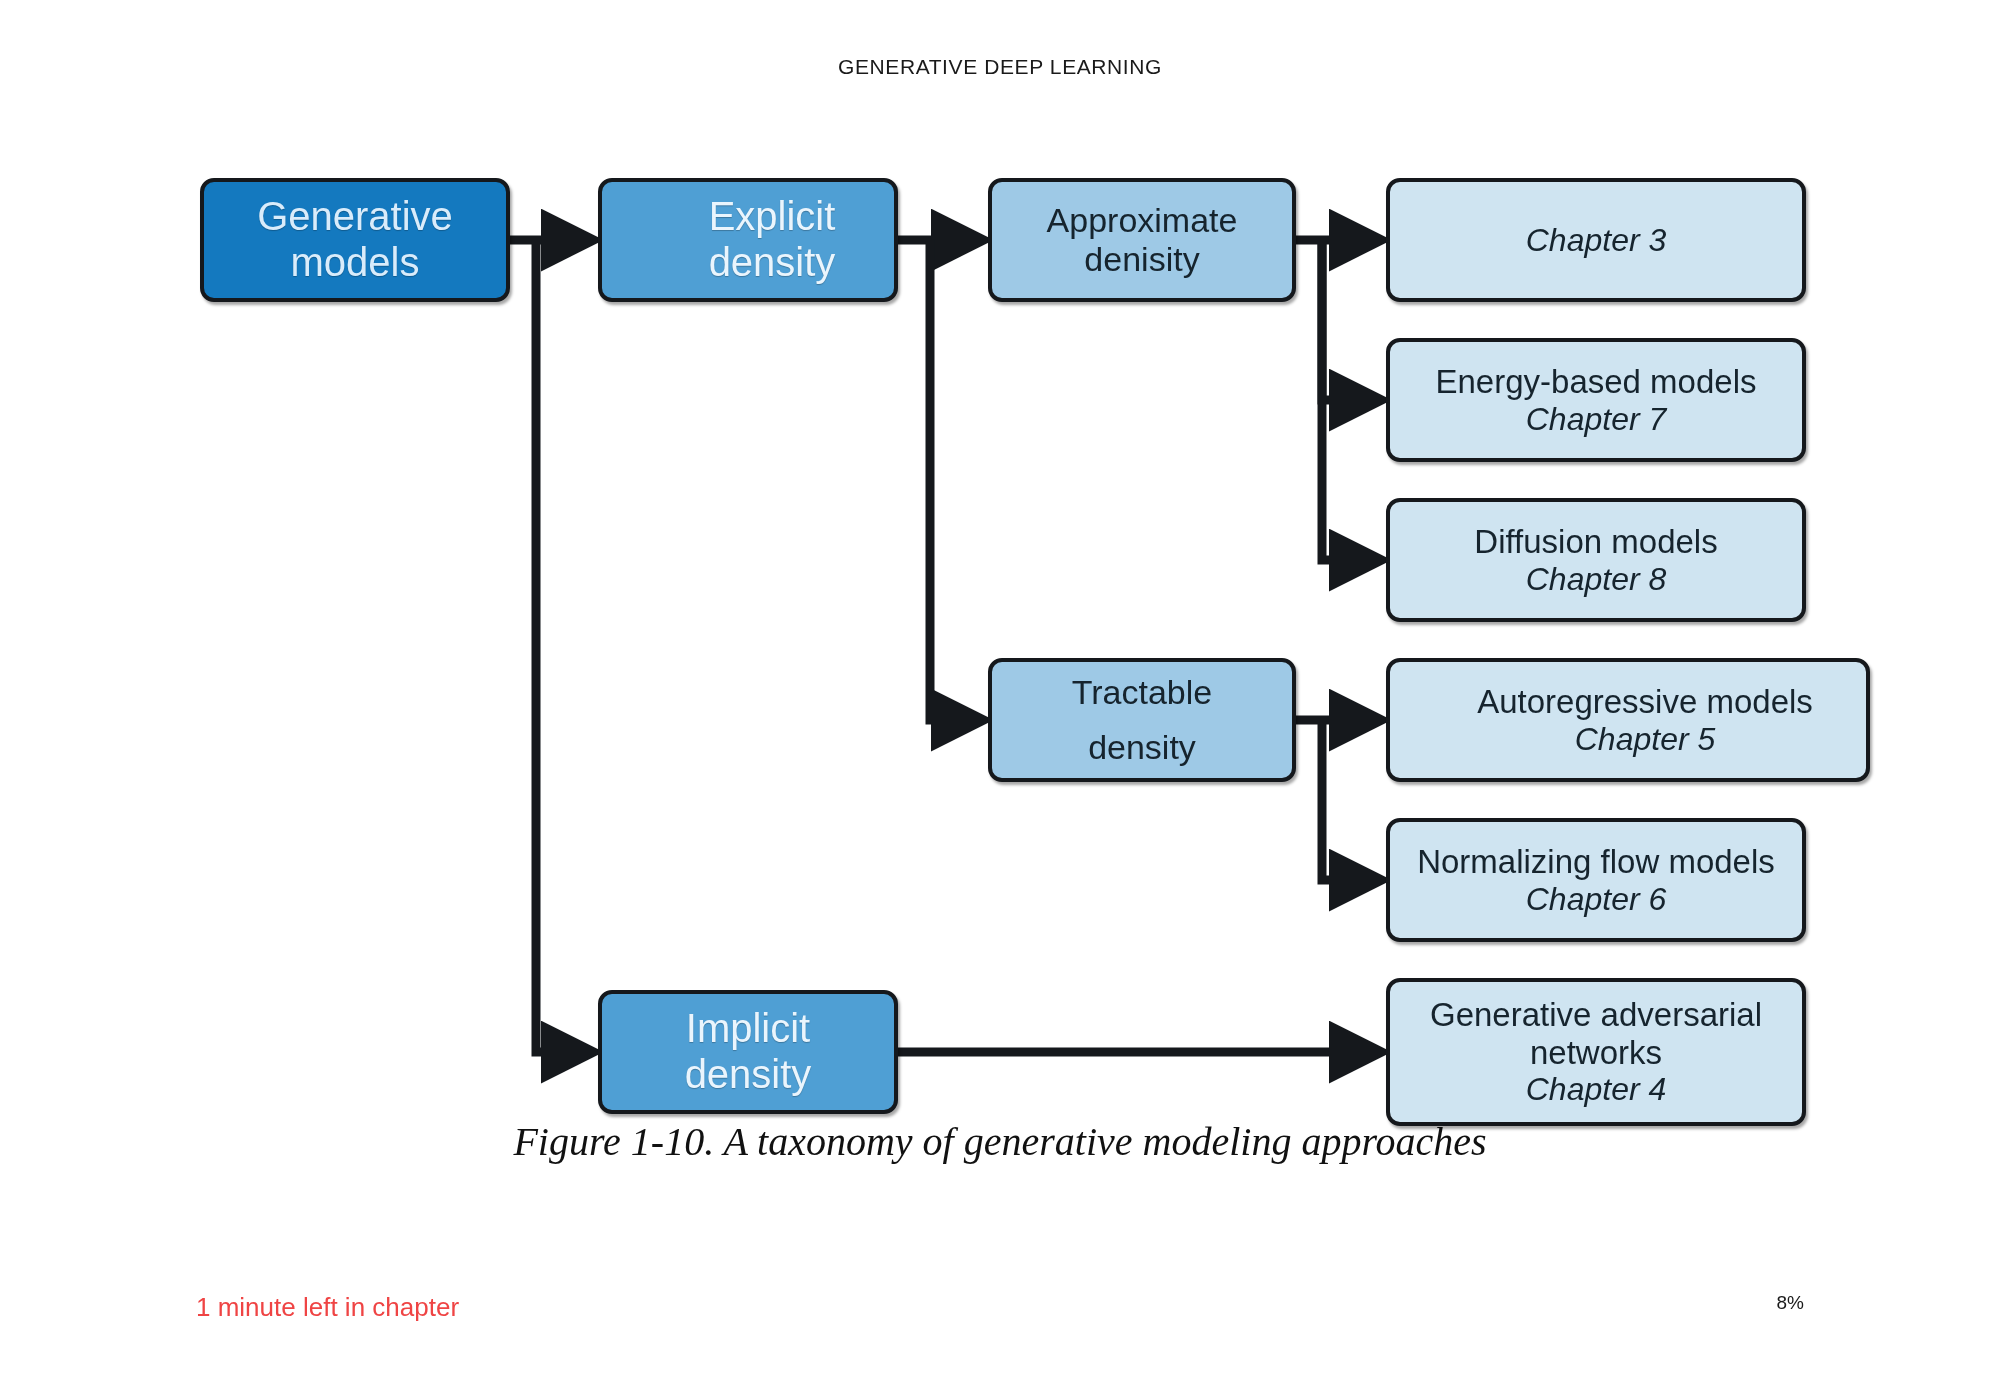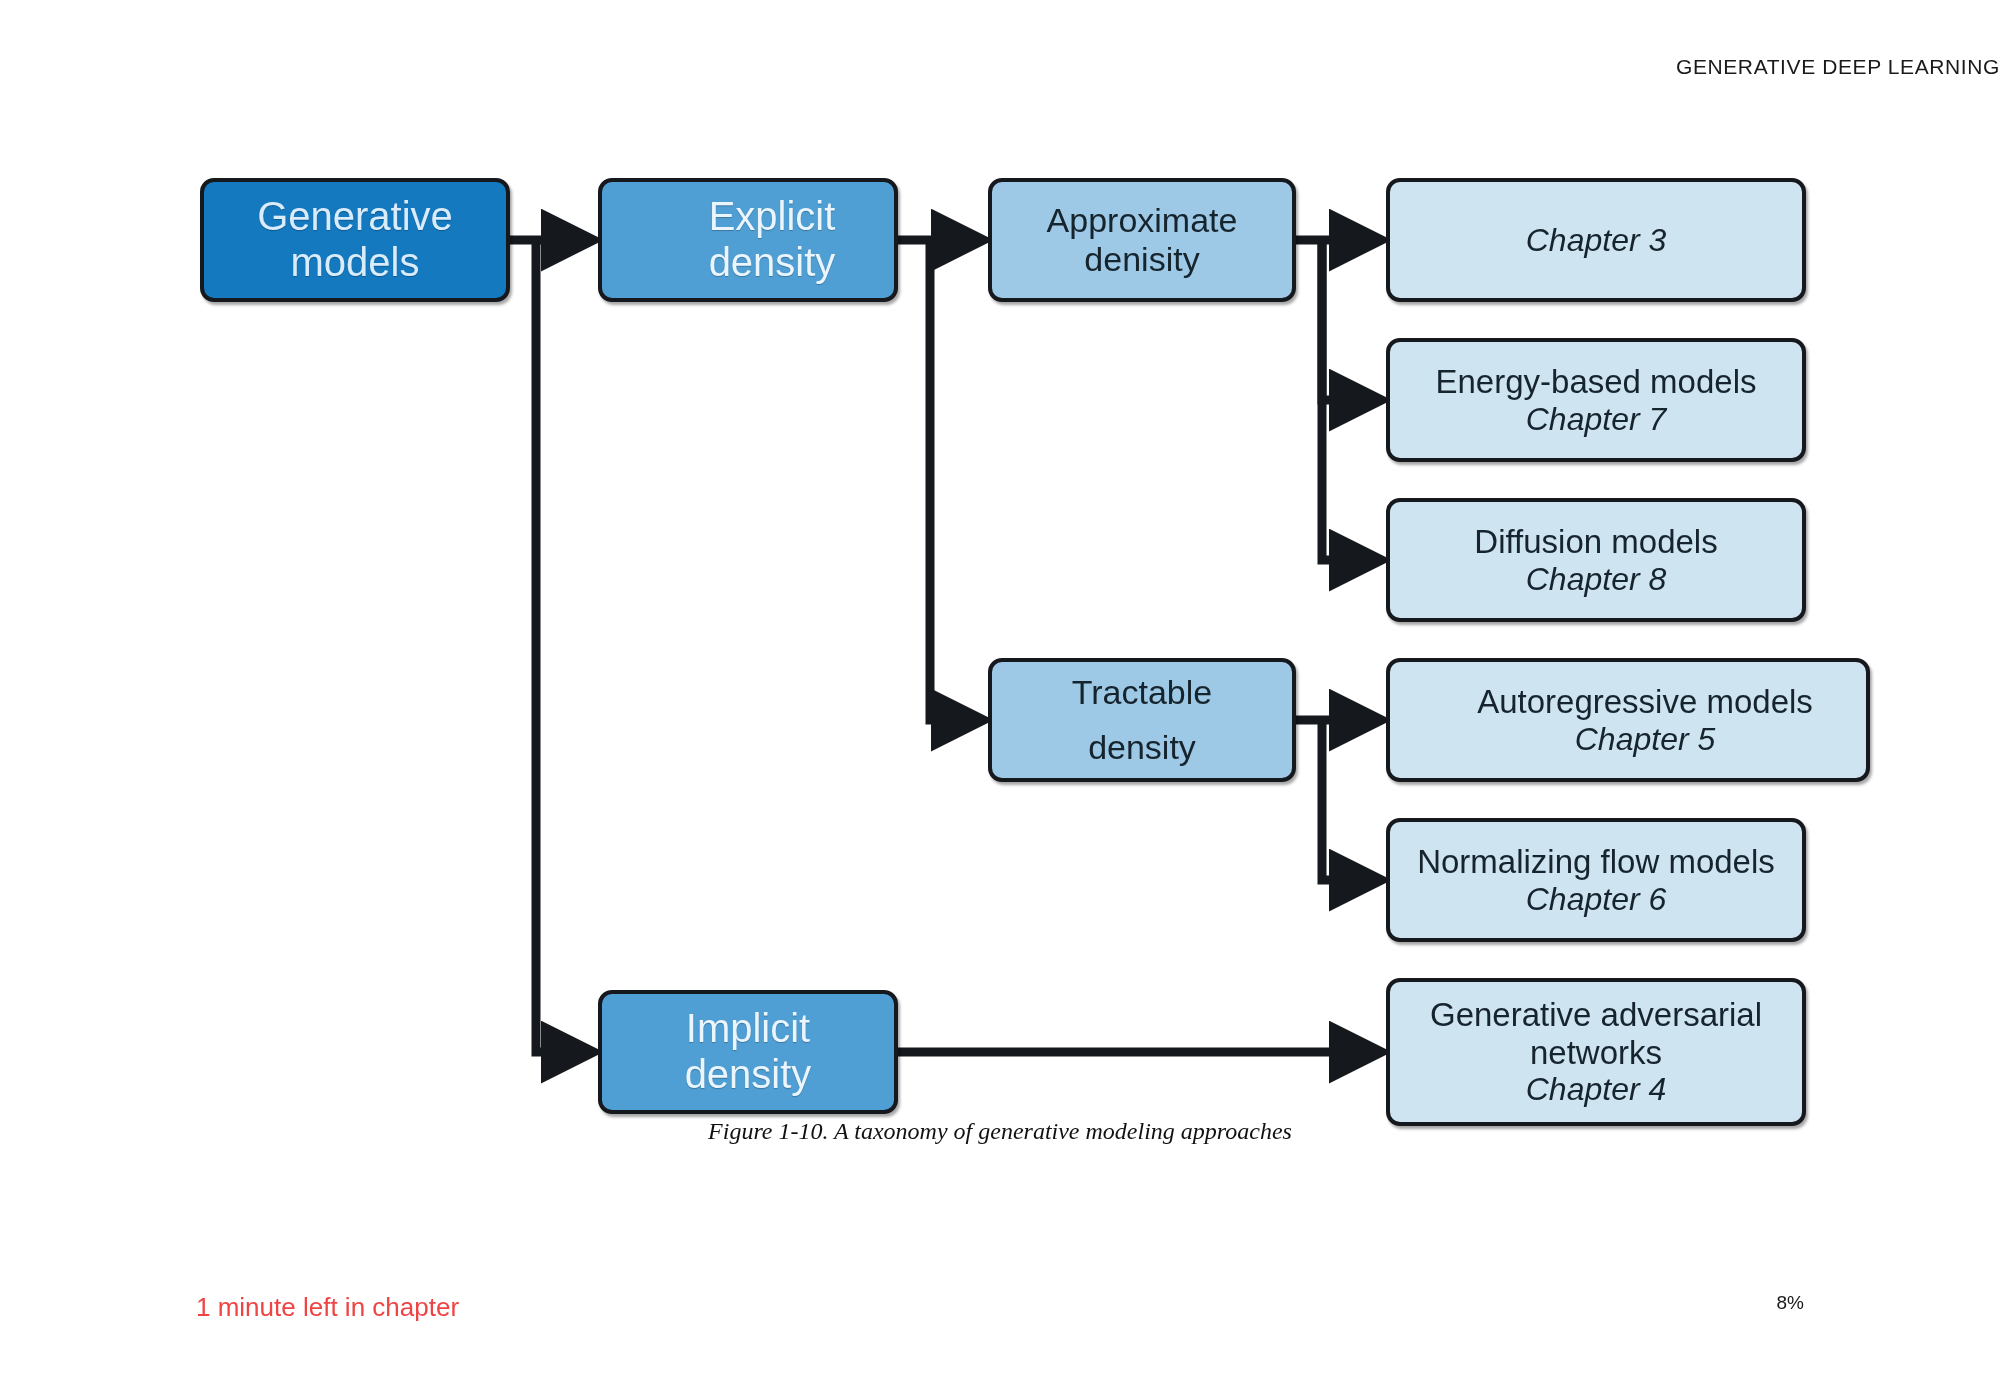--- a/index.html
+++ b/index.html
@@ -16,21 +16,21 @@
     font-family: "Liberation Sans", sans-serif;
     color: #111111;
   }
 
   
   .running-head {
     position: absolute;
     top: 55px;
     left: 0;
     width: 2000px;
-    text-align: right;
+    text-align: center;
     font-size: 21px;
     letter-spacing: 0.6px;
     color: #1a1a1a;
     font-family: "Liberation Sans", sans-serif;
   }
   .footer-left {
     position: absolute;
     left: 196px;
     top: 1292px;
     font-size: 26px;
@@ -142,21 +142,21 @@
 
   
   .caption {
     position: absolute;
     left: 0;
     top: 1118px;
     width: 2000px;
     text-align: center;
     font-family: "Liberation Serif", serif;
     font-style: italic;
-    font-size: 24px;
+    font-size: 40px;
     color: #111111;
   }
 </style>
 </head>
 <body>
 
 <div class="running-head">GENERATIVE DEEP LEARNING</div>
 
 <div class="figure">
   <div class="figure-canvas">

